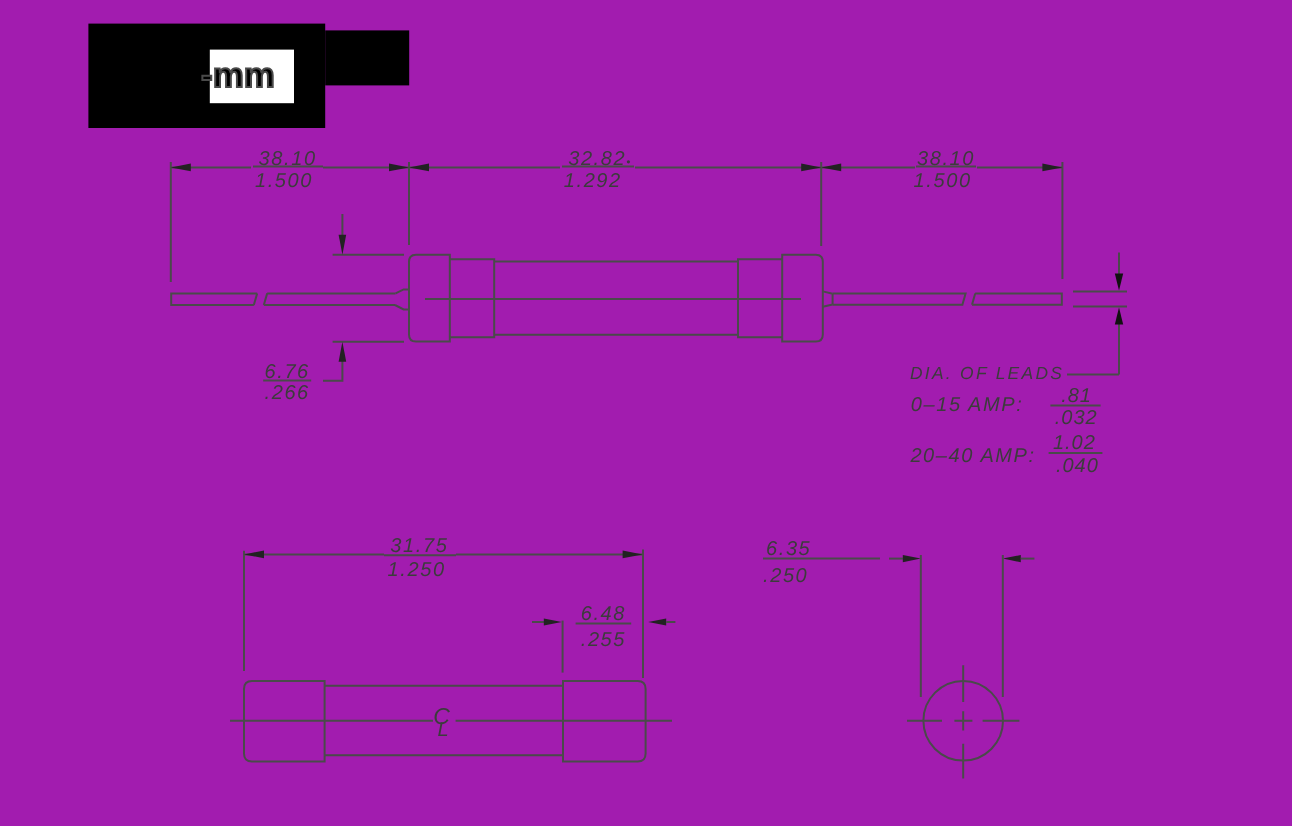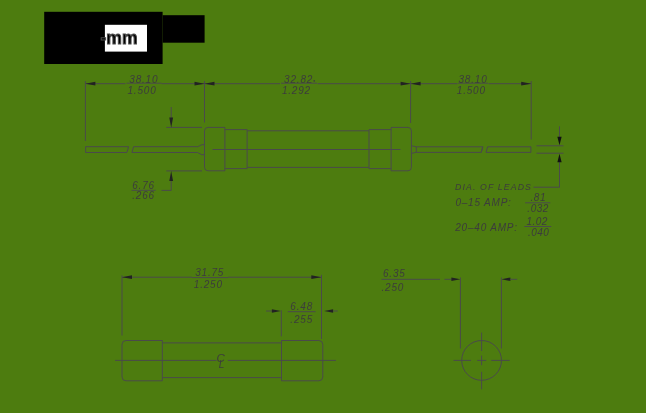--- a/index.html
+++ b/index.html
@@ -1,16 +1,16 @@
 <!DOCTYPE html>
 <html><head>
 <meta charset="utf-8">
 <style>
   html,body{margin:0;padding:0;background:#ffffff;}
-  .page{position:relative;width:646px;height:413px;background:#4d7c0f;overflow:hidden;}
+  .page{position:relative;width:646px;height:413px;background:#a21caf;overflow:hidden;}
   svg{position:absolute;left:0;top:0;}
   text{font-family:"Liberation Sans", sans-serif;font-style:italic;fill:#3c3c3c;}
   text.up{font-style:normal;font-weight:bold;fill:#000;}
 </style>
 </head>
 <body>
 <div class="page">
 <svg width="646" height="413" viewBox="0 0 646 413">
   <g stroke="#4a4a4a" stroke-width="1" fill="none">
 

